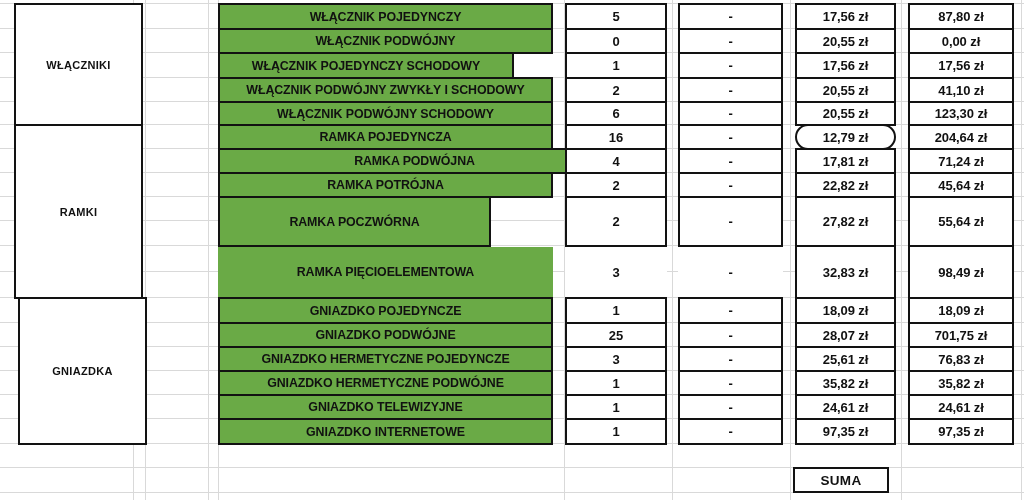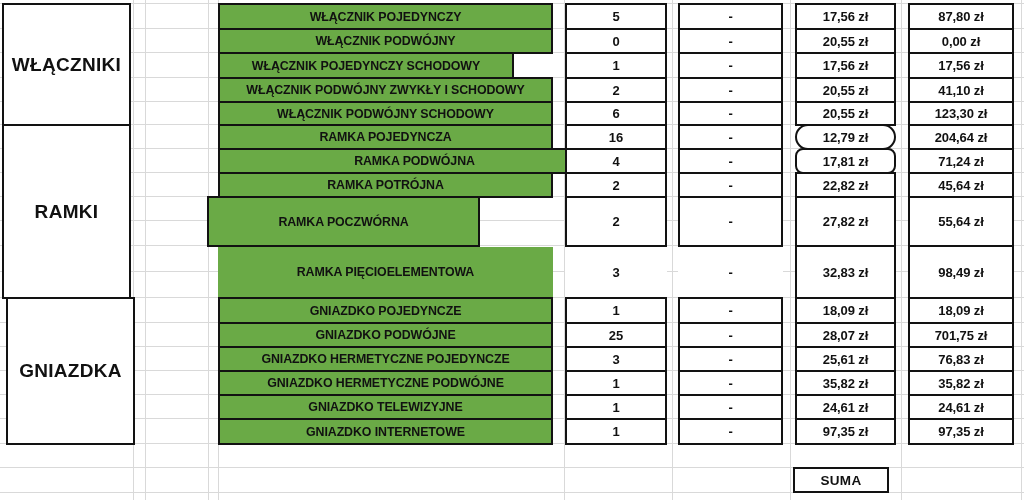--- a/index.html
+++ b/index.html
@@ -8,21 +8,21 @@
     overflow:hidden;font-family:"Liberation Sans",sans-serif;color:#111;
   }
   .h{position:absolute;left:0;width:1024px;height:1px;background:#d9d9d9;}
   .v{position:absolute;top:0;width:1px;height:500px;background:#d9d9d9;}
   .c{
     position:absolute;box-sizing:border-box;
     display:flex;align-items:center;justify-content:center;
     border:2px solid #121212;background:#fff;
     font-weight:700;font-size:13px;white-space:nowrap;letter-spacing:-0.1px;
   }
-  .cat{font-size:19px;letter-spacing:0.3px;}
+  .cat{font-size:11px;letter-spacing:0.3px;margin-left:12px;}
   .green{background:#6aaa46;font-size:12.4px;}
   .nb{border:none;}
   .sum-label{font-size:13.5px;letter-spacing:0.3px;}
   .sum-total{border-width:3px;font-size:13.5px;}
 </style>
 </head>
 <body>
 
 <div id="sheet">
   <div id="grid">
@@ -86,28 +86,28 @@
       <div class="c " style="left: 908px; top: 101px; width: 106px; height: 25px;">123,30 zł</div>
       <div class="c cat" style="left: 2px; top: 124px; width: 129px; height: 175px;">RAMKI</div>
       <div class="c green" style="left: 218px; top: 124px; width: 335px; height: 26px;">RAMKA POJEDYNCZA</div>
       <div class="c " style="left: 565px; top: 124px; width: 102px; height: 26px;">16</div>
       <div class="c " style="left: 678px; top: 124px; width: 105px; height: 26px;">-</div>
       <div class="c " style="left: 795px; top: 124px; width: 101px; height: 26px; border-radius: 13px;">12,79 zł</div>
       <div class="c " style="left: 908px; top: 124px; width: 106px; height: 26px;">204,64 zł</div>
       <div class="c green" style="left: 218px; top: 148px; width: 393px; height: 26px;">RAMKA PODWÓJNA</div>
       <div class="c " style="left: 565px; top: 148px; width: 102px; height: 26px;">4</div>
       <div class="c " style="left: 678px; top: 148px; width: 105px; height: 26px;">-</div>
-      <div class="c " style="left: 795px; top: 148px; width: 101px; height: 26px; border-radius: 8px;">17,81 zł</div>
+      <div class="c " style="left: 795px; top: 148px; width: 101px; height: 26px;">17,81 zł</div>
       <div class="c " style="left: 908px; top: 148px; width: 106px; height: 26px;">71,24 zł</div>
       <div class="c green" style="left: 218px; top: 172px; width: 335px; height: 26px;">RAMKA POTRÓJNA</div>
       <div class="c " style="left: 565px; top: 172px; width: 102px; height: 26px;">2</div>
       <div class="c " style="left: 678px; top: 172px; width: 105px; height: 26px;">-</div>
       <div class="c " style="left: 795px; top: 172px; width: 101px; height: 26px;">22,82 zł</div>
       <div class="c " style="left: 908px; top: 172px; width: 106px; height: 26px;">45,64 zł</div>
-      <div class="c green" style="left: 207px; top: 196px; width: 273px; height: 51px; text-align: center;">RAMKA POCZWÓRNA</div>
+      <div class="c green" style="left: 218px; top: 196px; width: 273px; height: 51px; text-align: center;">RAMKA POCZWÓRNA</div>
       <div class="c " style="left: 565px; top: 196px; width: 102px; height: 51px;">2</div>
       <div class="c " style="left: 678px; top: 196px; width: 105px; height: 51px;">-</div>
       <div class="c " style="left: 795px; top: 196px; width: 101px; height: 51px;">27,82 zł</div>
       <div class="c " style="left: 908px; top: 196px; width: 106px; height: 51px;">55,64 zł</div>
       <div class="c green nb" style="left: 218px; top: 247px; width: 335px; height: 50px;">RAMKA PIĘCIOELEMENTOWA</div>
       <div class="c nb" style="left: 565px; top: 247px; width: 102px; height: 50px;">3</div>
       <div class="c nb" style="left: 678px; top: 247px; width: 105px; height: 50px;">-</div>
       <div class="c " style="left: 795px; top: 245px; width: 101px; height: 54px;">32,83 zł</div>
       <div class="c " style="left: 908px; top: 245px; width: 106px; height: 54px;">98,49 zł</div>
       <div class="c cat" style="left: 6px; top: 297px; width: 129px; height: 148px;">GNIAZDKA</div>

